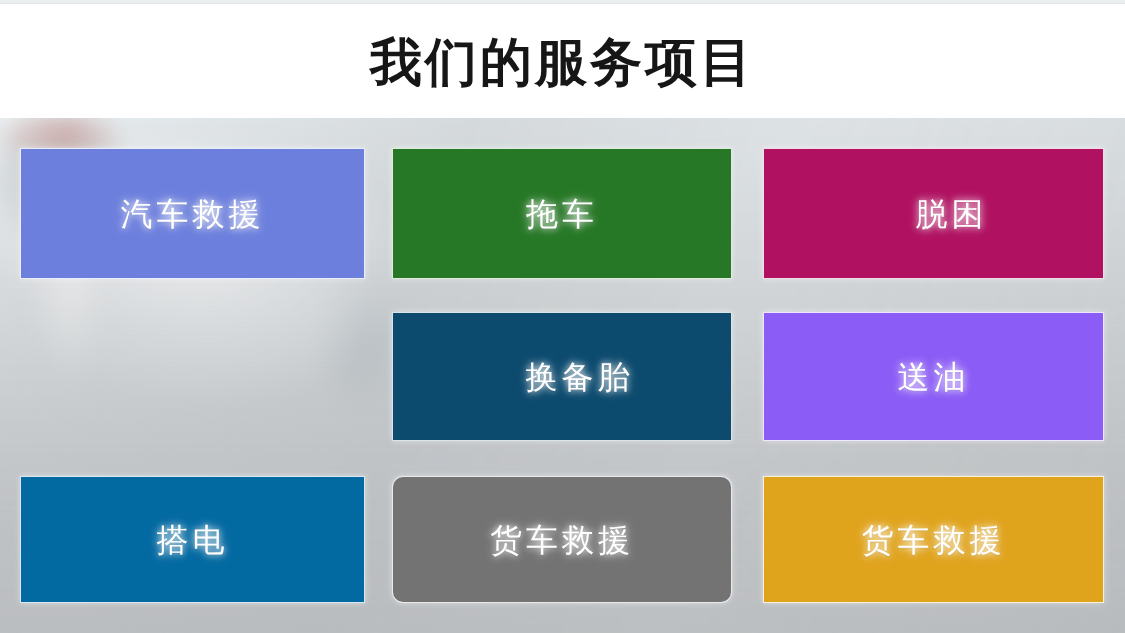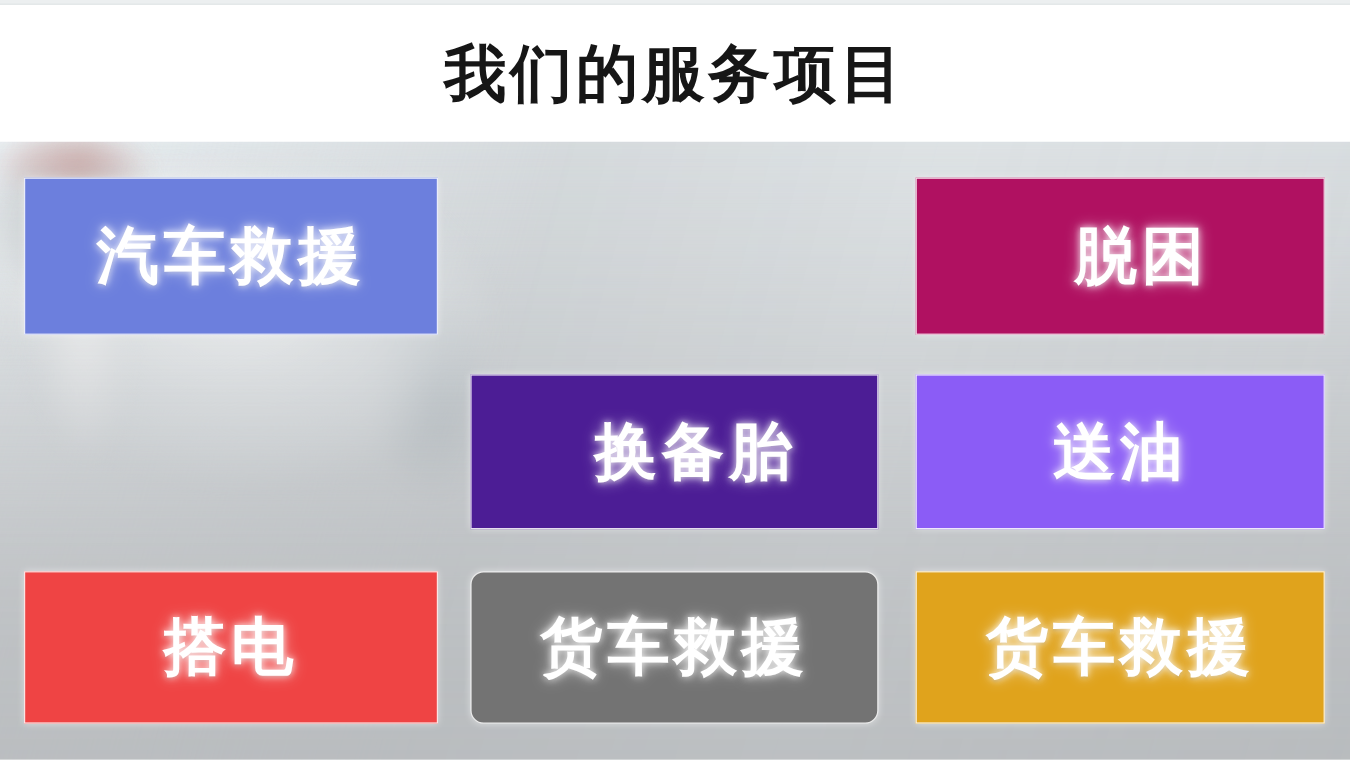--- a/index.html
+++ b/index.html
@@ -120,22 +120,22 @@
   }
   .tile {
     position: absolute;
     display: flex;
     align-items: center;
     justify-content: center;
     border: 1px solid rgba(255,255,255,0.85);
     box-shadow: 0 0 6px rgba(255,255,255,0.45);
   }
   .tile-label {
-    font-size: 52px;
-    font-weight: bold;
+    font-size: 32px;
+    font-weight: normal;
     color: #ffffff;
     letter-spacing: 4px;
     line-height: 1;
     white-space: nowrap;
     text-shadow:
       0 0 6px rgba(255,255,255,0.85),
       0 0 12px rgba(255,255,255,0.55),
       0 1px 2px rgba(0,0,0,0.12);
   }
 
@@ -168,35 +168,38 @@
 <header id="header">
   <h1 id="page-title">我们的服务项目</h1>
 </header>
 
 <div id="service-grid">
 
   <div class="tile col-1 row-1" style="background-color: rgb(108, 127, 221);">
     <span class="tile-label">汽车救援</span>
   </div>
 
+  <div class="tile col-2 row-1" style="background-color: rgb(38, 119, 38);">
+    <span class="tile-label">拖车</span>
+  </div>
 
   <div class="tile col-3 row-1" style="background-color: rgb(176, 17, 97); padding-left: 36px;">
     <span class="tile-label">脱困</span>
   </div>
 
 
-  <div class="tile col-2 row-2" style="background-color: #4c1d95; padding-left: 35px;">
+  <div class="tile col-2 row-2" style="background-color: #0c4a6e; padding-left: 35px;">
     <span class="tile-label">换备胎</span>
   </div>
 
   <div class="tile col-3 row-2" style="background-color: #8b5cf6;">
     <span class="tile-label">送油</span>
   </div>
 
-  <div class="tile col-1 row-3" style="background-color: #ef4444;">
+  <div class="tile col-1 row-3" style="background-color: #0369a1;">
     <span class="tile-label">搭电</span>
   </div>
 
   <div class="tile col-2 row-3" style="background-color: #737373; border-radius: 11px;">
     <span class="tile-label">货车救援</span>
   </div>
 
   <div class="tile col-3 row-3" style="background-color: rgb(224, 163, 28);">
     <span class="tile-label">货车救援</span>
   </div>

